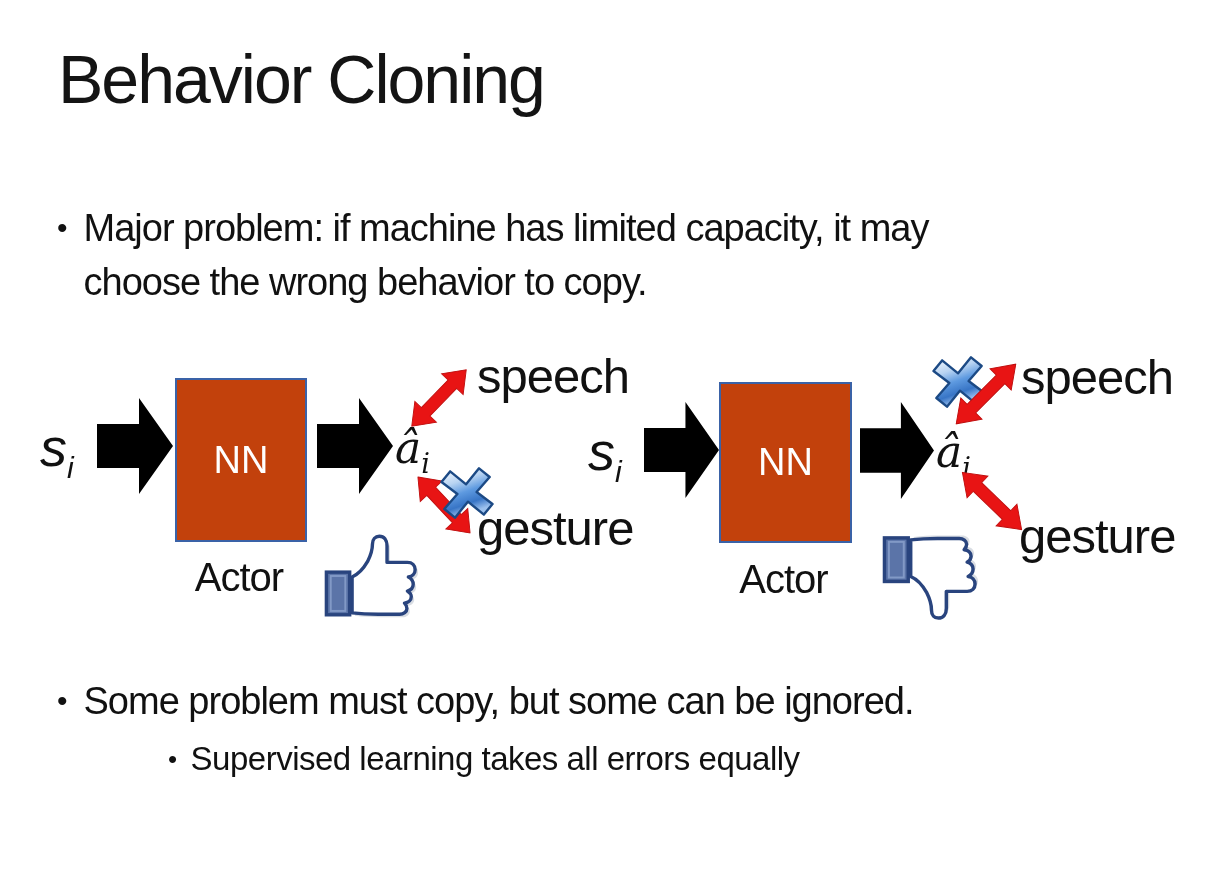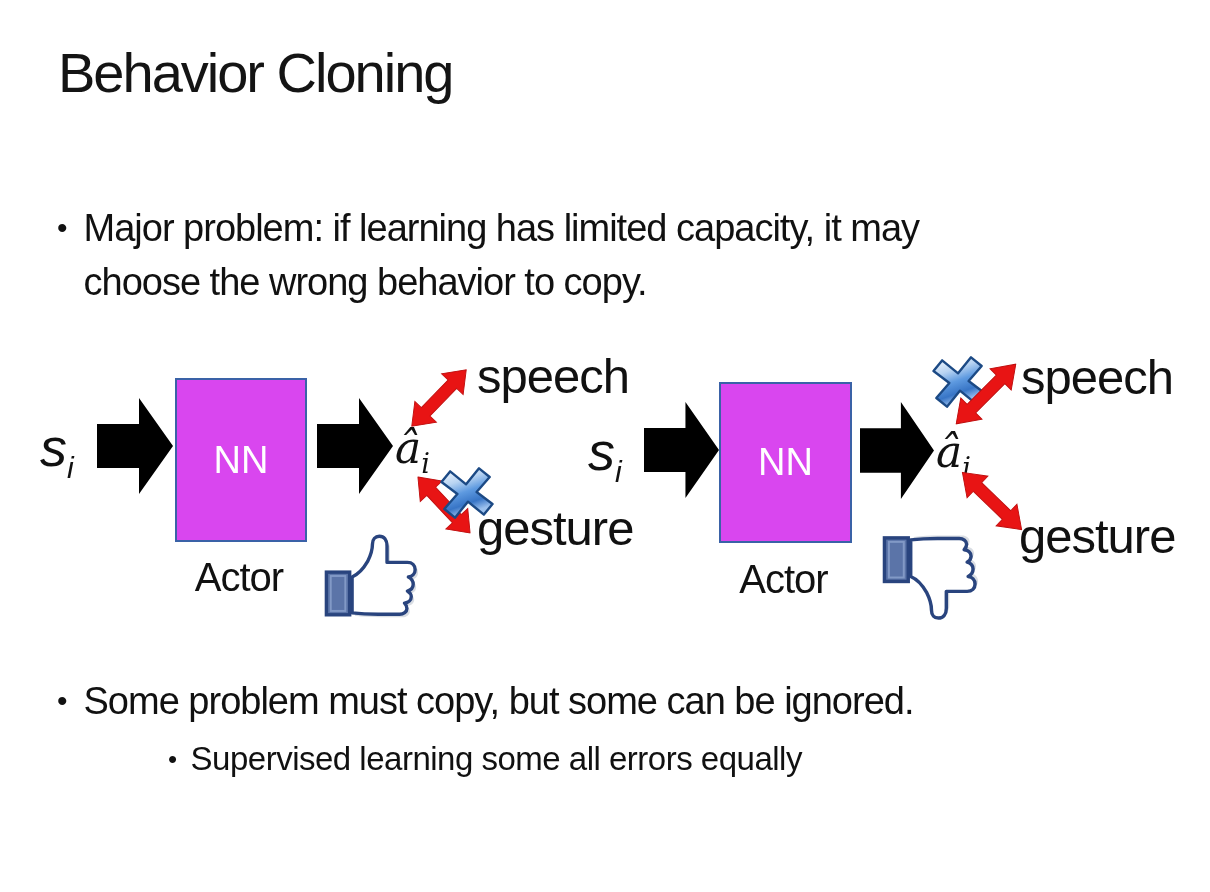--- a/index.html
+++ b/index.html
@@ -2,57 +2,57 @@
 <html><head>
 <meta charset="utf-8">
 <style>
   html,body { margin:0; padding:0; background:#fff; }
   .slide {
     position:relative; width:1210px; height:892px; background:#ffffff;
     font-family:"Liberation Sans", sans-serif; color:#111; overflow:hidden;
   }
   .title {
     position:absolute; left:58px; top:40px;
-    font-size:56px; font-weight:300; letter-spacing:-2px; color:#141414;
+    font-size:68px; font-weight:300; letter-spacing:-2px; color:#141414;
   }
   .bullet-row { position:absolute; display:flex; }
   .bullet-mark { flex:0 0 auto; }
   .lvl1 { font-size:38px; letter-spacing:-1px; line-height:54px; }
   .lvl1 .bullet-mark { font-size:30px; line-height:54px; margin-right:17px; }
   .lvl2 { font-size:33px; letter-spacing:-0.5px; line-height:46px; }
   .lvl2 .bullet-mark { font-size:26px; line-height:46px; margin-right:14px; }
   #bullet1 { left:57px; top:201px; width:985px; }
   #bullet2 { left:57px; top:674px; width:1120px; }
   #subbullet1 { left:168px; top:736px; width:980px; }
 
   .abs { position:absolute; }
   .s-label { font-size:54px; line-height:1;font-style:italic; }
   .s-label sub { font-size:0.56em; line-height:0; }
   .a-hat { font-family:"DejaVu Serif", serif; font-style:italic; font-size:44px; line-height:1; }
   .a-hat sub { font-size:0.62em; line-height:0; font-style:italic; }
   .nn-box {
-    background:#d946ef; border:2px solid #3A62A7;
+    background:#c2410c; border:2px solid #3A62A7;
     display:flex; align-items:center; justify-content:center;
     color:#fff; font-size:38px;
   }
   .actor-label { text-align:center; font-size:40px; letter-spacing:-1px; }
   .io-label { font-size:49px; letter-spacing:-1px; line-height:1; }
   .rot { transform-origin:50% 50%; }
   svg { display:block; }
 </style>
 </head>
 <body>
 
 <div class="slide">
 
   <div class="title">Behavior Cloning</div>
 
   <div class="bullet-row lvl1" id="bullet1">
     <span class="bullet-mark">•</span>
-    <span>Major problem: if learning has limited capacity, it may choose the wrong behavior to copy.</span>
+    <span>Major problem: if machine has limited capacity, it may choose the wrong behavior to copy.</span>
   </div>
 
   <div>
 
     <div class="abs s-label" style="left:40px; top:420px;"><span>s</span><sub>i</sub></div>
 
     <div class="abs" style="left:97px; top:398px;">
       <svg width="76" height="96" viewBox="0 0 76 96" preserveAspectRatio="none">
           <polygon points="0,26 42,26 42,0 76,48 42,96 42,70 0,70" fill="#000"></polygon>
         </svg>
@@ -176,16 +176,16 @@
     </div>
   </div>
 
   <div class="bullet-row lvl1" id="bullet2">
     <span class="bullet-mark">•</span>
     <span>Some problem must copy, but some can be ignored.</span>
   </div>
 
   <div class="bullet-row lvl2" id="subbullet1">
     <span class="bullet-mark">•</span>
-    <span>Supervised learning some all errors equally</span>
+    <span>Supervised learning takes all errors equally</span>
   </div>
 
 </div>
 
 </body></html>

